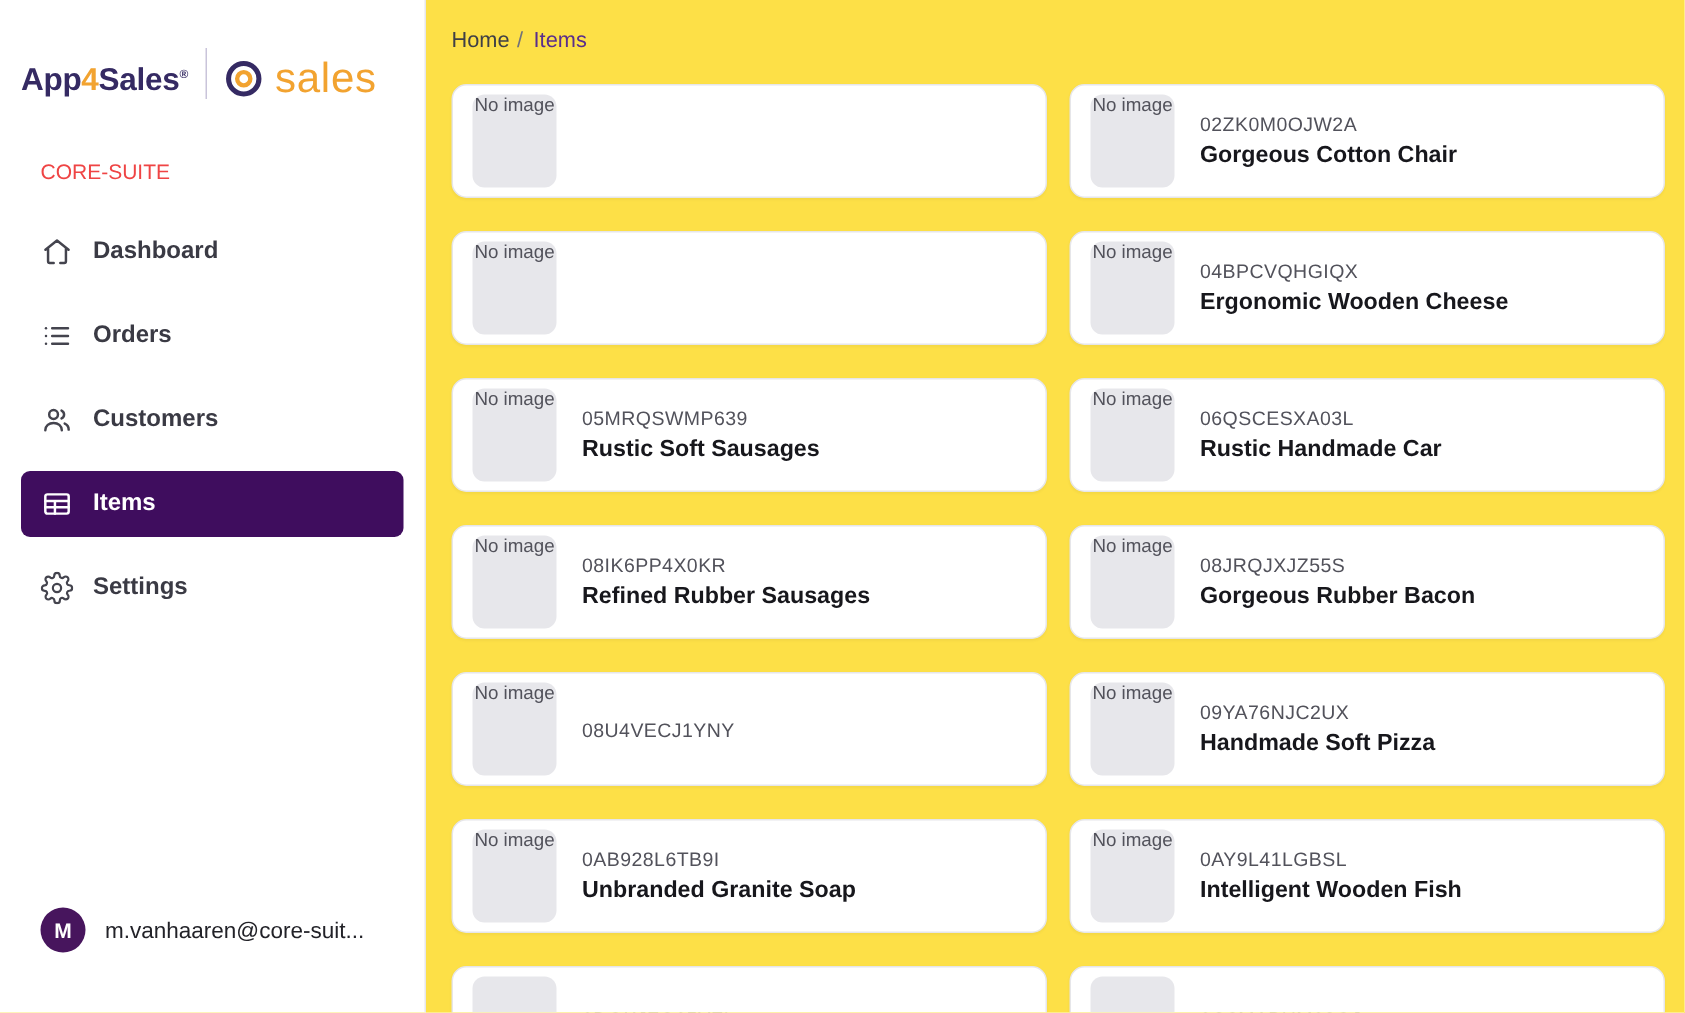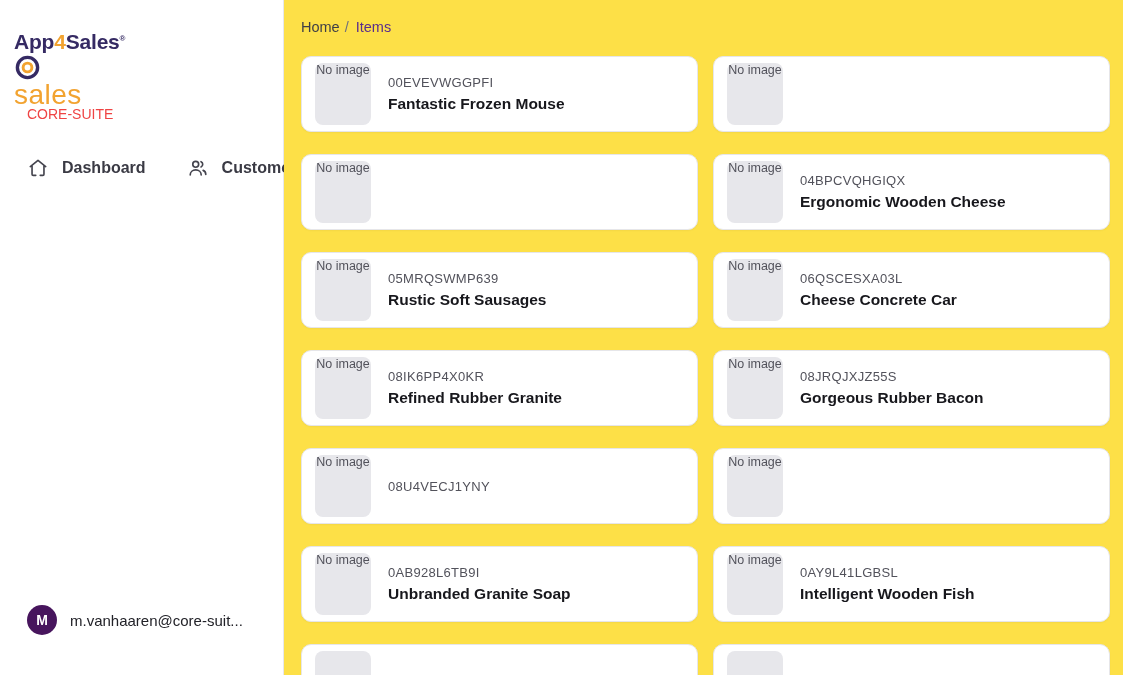--- a/index.html
+++ b/index.html
@@ -11,36 +11,36 @@
   }
   .app { display: flex; width: 1123px; height: 675px; }
 
   
   .sidebar {
     width: 284px; min-width: 284px; height: 675px;
     background: #ffffff;
     border-right: 1px solid #e7e7ea;
     display: flex; flex-direction: column;
   }
-  .logo { margin: 30px 0 0 14px; display: flex; align-items: flex-start; height: 36px; flex-direction: column; }
+  .logo { margin: 30px 0 0 14px; display: flex; align-items: flex-end; height: 36px; }
   .logo-word {
     font-size: 21px; font-weight: 700; color: var(--brand-purple, #352a63);
     letter-spacing: -0.2px; position: relative;
   }
   .logo-4 { color: var(--brand-orange, #f2a330); }
   .reg { font-size: 8px; font-weight: 700; vertical-align: super; color: var(--brand-purple, #352a63); }
   .logo-divider { width: 1px; height: 34px; background: #c9c4da; margin: 0 11px 0 12px; }
   .logo-target { display: inline-flex; margin-right: 7px; }
   .logo-sales {
     font-size: 28px; font-weight: 400; color: var(--brand-orange, #f2a330);
     letter-spacing: 0.5px; line-height: 1;
   }
   .suite { margin: 40px 0 0 27px; font-size: 14px; color: #ef4444; }
 
-  .nav { margin-top: 24px; display: flex; }
+  .nav { margin-top: 24px; display: flex; flex-direction: column; }
   .nav-item {
     height: 44px; margin: 0 14px 12px 14px; border-radius: 6px;
     display: flex; align-items: center; padding-left: 13px;
     cursor: pointer; color: #3a3a44;
   }
   .nav-item .nav-icon { width: 22px; height: 22px; display: inline-flex; color: #44444e; }
   .nav-item .nav-icon svg { width: 22px; height: 22px; }
   .nav-item .nav-label { margin-left: 13px; font-size: 16px; font-weight: 600; }
   .nav-item.active { background: var(--nav-active-bg, #3f0d5e); color: #ffffff; }
   .nav-item.active .nav-icon { color: #ffffff; }
@@ -107,20 +107,31 @@
     <nav class="nav">
   <div class="nav-item">
     <span class="nav-icon">
             <svg viewBox="0 0 24 24" fill="none" stroke="currentColor" stroke-width="1.8" stroke-linecap="round" stroke-linejoin="round">
               <path d="M9.6 20 H6.7 A1.2 1.2 0 0 1 5.5 18.8 V9.4 M18.5 9.4 V18.8 A1.2 1.2 0 0 1 17.3 20 H14.4 M3.6 10.4 L12 3.7 L20.4 10.4"></path>
             </svg>
           </span>
     <span class="nav-label">Dashboard</span>
   </div>
 
+  <div class="nav-item">
+    <span class="nav-icon">
+            <svg viewBox="0 0 24 24" fill="none" stroke="currentColor" stroke-width="1.8" stroke-linecap="round" stroke-linejoin="round">
+              <path d="M8.5 6.3 H20 M8.5 12 H20 M8.5 17.7 H20"></path>
+              <circle cx="4" cy="6.3" r="0.9" fill="currentColor" stroke="none"></circle>
+              <circle cx="4" cy="12" r="0.9" fill="currentColor" stroke="none"></circle>
+              <circle cx="4" cy="17.7" r="0.9" fill="currentColor" stroke="none"></circle>
+            </svg>
+          </span>
+    <span class="nav-label">Orders</span>
+  </div>
 
   <div class="nav-item">
     <span class="nav-icon">
             <svg viewBox="0 0 24 24" fill="none" stroke="currentColor" stroke-width="1.8" stroke-linecap="round" stroke-linejoin="round">
               <circle cx="9.5" cy="8" r="3.2"></circle>
               <path d="M3.5 19.5 c0-3.3 2.7-5.4 6-5.4 s6 2.1 6 5.4"></path>
               <path d="M15.3 5.1 a3.2 3.2 0 0 1 0 5.8"></path>
               <path d="M17.6 14.6 c1.9 .8 2.9 2.3 2.9 4.4"></path>
             </svg>
           </span>
@@ -162,29 +173,29 @@
     <div class="breadcrumb">
       <span class="bc-home">Home</span>
       <span class="bc-sep">/</span>
       <span class="bc-current">Items</span>
     </div>
     <div class="grid">
   <div class="card">
     <div class="noimg">
       <span class="noimg-text">No image</span>
     </div>
-    <div class="card-text">
-      <div class="code">00EVEVWGGPFI</div>
-      <div class="iname">Fantastic Frozen Mouse</div>
-    </div>
-  </div>
-
-  <div class="card">
-    <div class="noimg">
-      <span class="noimg-text">No image</span>
+  </div>
+
+  <div class="card">
+    <div class="noimg">
+      <span class="noimg-text">No image</span>
+    </div>
+    <div class="card-text">
+      <div class="code">02ZK0M0OJW2A</div>
+      <div class="iname">Gorgeous Cotton Chair</div>
     </div>
   </div>
 
   <div class="card">
     <div class="noimg">
       <span class="noimg-text">No image</span>
     </div>
   </div>
 
   <div class="card">
@@ -206,31 +217,31 @@
       <div class="iname">Rustic Soft Sausages</div>
     </div>
   </div>
 
   <div class="card">
     <div class="noimg">
       <span class="noimg-text">No image</span>
     </div>
     <div class="card-text">
       <div class="code">06QSCESXA03L</div>
-      <div class="iname">Cheese Concrete Car</div>
+      <div class="iname">Rustic Handmade Car</div>
     </div>
   </div>
 
   <div class="card">
     <div class="noimg">
       <span class="noimg-text">No image</span>
     </div>
     <div class="card-text">
       <div class="code">08IK6PP4X0KR</div>
-      <div class="iname">Refined Rubber Granite</div>
+      <div class="iname">Refined Rubber Sausages</div>
     </div>
   </div>
 
   <div class="card">
     <div class="noimg">
       <span class="noimg-text">No image</span>
     </div>
     <div class="card-text">
       <div class="code">08JRQJXJZ55S</div>
       <div class="iname">Gorgeous Rubber Bacon</div>
@@ -243,20 +254,24 @@
     </div>
     <div class="card-text">
       <div class="code">08U4VECJ1YNY</div>
     </div>
   </div>
 
   <div class="card">
     <div class="noimg">
       <span class="noimg-text">No image</span>
     </div>
+    <div class="card-text">
+      <div class="code">09YA76NJC2UX</div>
+      <div class="iname">Handmade Soft Pizza</div>
+    </div>
   </div>
 
   <div class="card">
     <div class="noimg">
       <span class="noimg-text">No image</span>
     </div>
     <div class="card-text">
       <div class="code">0AB928L6TB9I</div>
       <div class="iname">Unbranded Granite Soap</div>
     </div>

